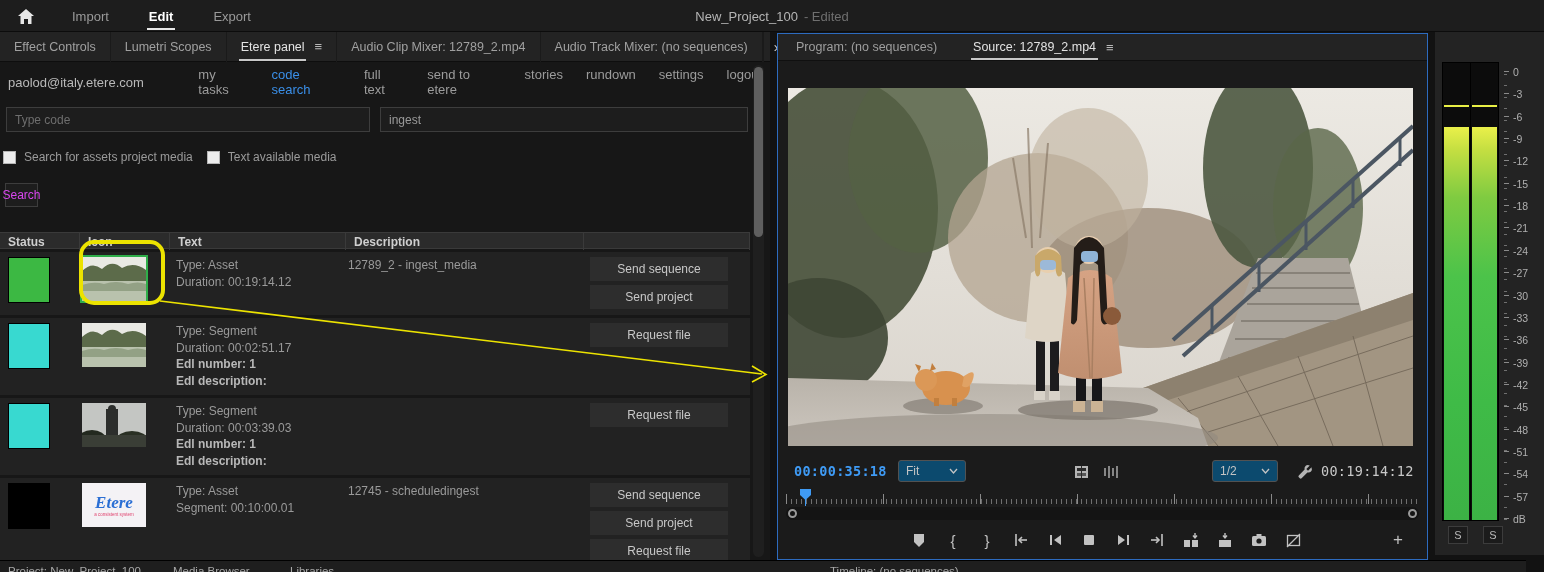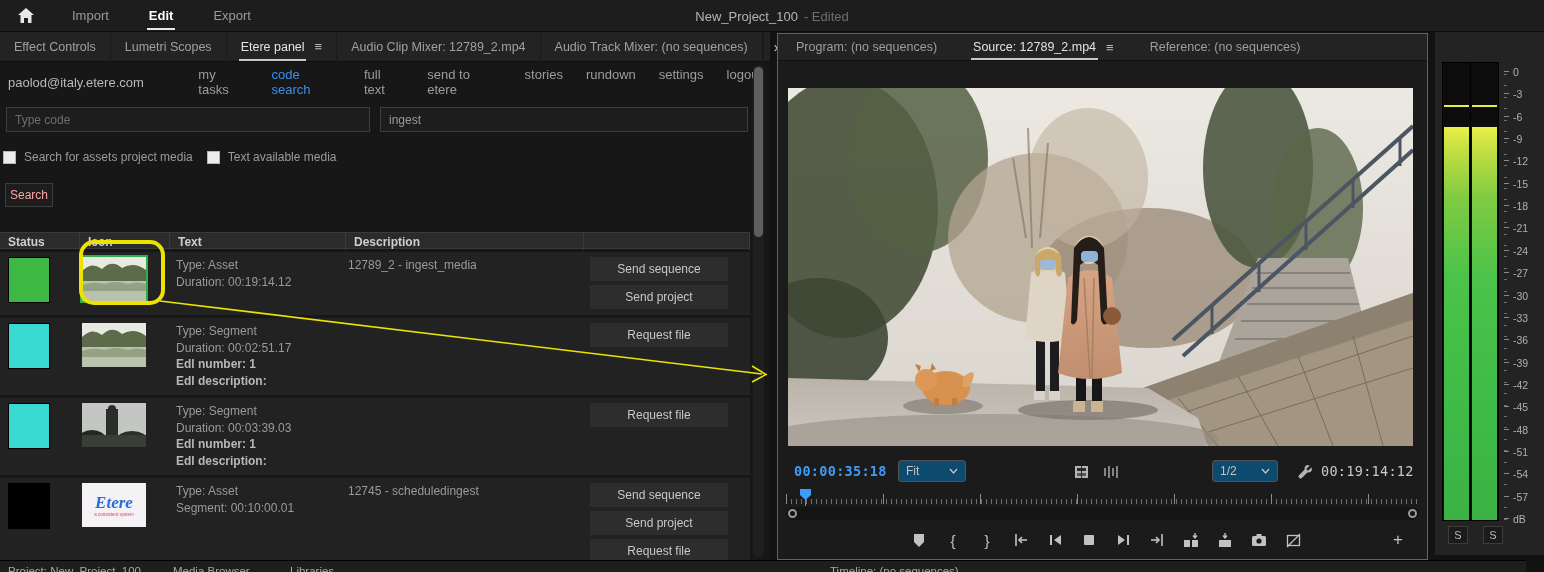--- a/index.html
+++ b/index.html
@@ -1,21 +1,21 @@
 <!DOCTYPE html>
 <html><head>
 <meta charset="utf-8">
 <style>
   * { margin:0; padding:0; box-sizing:border-box; }
   html,body { width:1544px; height:572px; background:#111; overflow:hidden; }
   body { font-family:"Liberation Sans", sans-serif; color:#9a9a9a; font-size:12px; -webkit-font-smoothing:antialiased; }
   .app { position:relative; width:1544px; height:572px; background:#121212; }
 
   
-  .titlebar { position:absolute; left:0; top:0; width:1544px; height:32px; background:#1d1d1d; display:flex; align-items:center; border-bottom:1px solid #0c0c0c; }
+  .titlebar { position:absolute; left:0; top:0; width:1544px; height:32px; background:#1d1d1d; display:flex; border-bottom:1px solid #0c0c0c; }
   .home-btn { width:52px; height:32px; display:flex; align-items:center; justify-content:center; color:#e8e8e8; }
   .tb-tab { position:relative; padding:0 20px; height:32px; display:flex; align-items:center; color:#9a9a9a; font-size:13px; cursor:default; }
   .tb-tab.active { color:#ffffff; font-weight:700; }
   .tb-tab.active::after { content:""; position:absolute; left:18px; right:18px; bottom:2px; height:2px; background:#e8e8e8; }
   .tb-title { position:absolute; left:0; right:0; top:0; height:32px; display:flex; align-items:center; justify-content:center; pointer-events:none; font-size:13px; }
   .tb-title .proj { color:#b5b5b5; }
   .tb-title .edited { color:#6f6f6f; margin-left:6px; }
 
   
   .left-region { position:absolute; left:0; top:32px; width:770px; height:529px; background:#171717; }
@@ -37,21 +37,21 @@
   .etr-input { position:absolute; height:25px; background:#1d1d1d; border:1px solid #3d3d3d; color:#9a9a9a; font-size:12px; padding:0 8px; outline:none; font-family:"Liberation Sans",sans-serif; }
   .etr-input::placeholder { color:#6e6e6e; }
   #code-input { left:6px; top:0; width:364px; }
   #text-input { left:380px; top:0; width:368px; }
 
   .check-row { position:absolute; left:3px; top:88px; display:flex; align-items:center; gap:14px; }
   .chk { display:flex; align-items:center; gap:8px; }
   .chk .box { width:13px; height:13px; background:#ededed; border:1px solid #b5b5b5; }
   .chk .lbl { color:#9a9a9a; font-size:12px; }
 
-  .search-btn { position:absolute; left:5px; top:121px; width:48px; height:24px; background:#1d1d1d; border:1px solid #3d3d3d; color:#fca5a5; font-size:12px; display:flex; align-items:center; justify-content:center; }
+  .search-btn { position:absolute; left:5px; top:121px; width:33px; height:24px; background:#1d1d1d; border:1px solid #3d3d3d; color:#d946ef; font-size:12px; display:flex; align-items:center; justify-content:center; }
 
   
   .etr-table { position:absolute; left:0; top:170px; width:750px; }
   .thead { display:grid; grid-template-columns:80px 90px 176px 238px 1fr; height:17px; background:#2b2b2b; border-top:1px solid #3a3a3a; border-bottom:1px solid #3a3a3a; align-items:center; }
   .thead div { color:#cfcfcf; font-weight:700; font-size:12px; padding-left:8px; border-right:1px solid #3a3a3a; height:17px; display:flex; align-items:center; }
   .trow { display:grid; grid-template-columns:80px 90px 176px 238px 1fr; background:#222222; margin-top:3px; padding:5px 0 6px 0; }
   .status-box { width:42px; height:46px; margin-left:8px; border:1px solid #000; }
   .thumb { width:64px; height:44px; margin-left:2px; background:#dcdcdc; overflow:hidden; position:relative; }
   .thumb svg { display:block; }
   .thumb.hl-border { outline:2px solid #2fae4a; }
@@ -321,23 +321,20 @@
   </div>
 
   <div class="monitor">
     <div class="mon-tabs" id="mon-tabs">
         <div class="mtab">
           <span>Program: (no sequences)</span>
         </div>
         <div class="mtab active">
           <span>Source: 12789_2.mp4</span>
           <span class="menu-glyph">≡</span>
-        </div>
-        <div class="mtab">
-          <span>Reference: (no sequences)</span>
         </div>
       </div>
 
     <div class="video-wrap">
 
       <svg width="625" height="358" viewBox="0 0 625 358">
         <defs>
           <linearGradient id="sky" x1="0" y1="0" x2="0" y2="1">
             <stop offset="0" stop-color="#ece9e3"></stop>
               <stop offset="1" stop-color="#d9d4cc"></stop>

